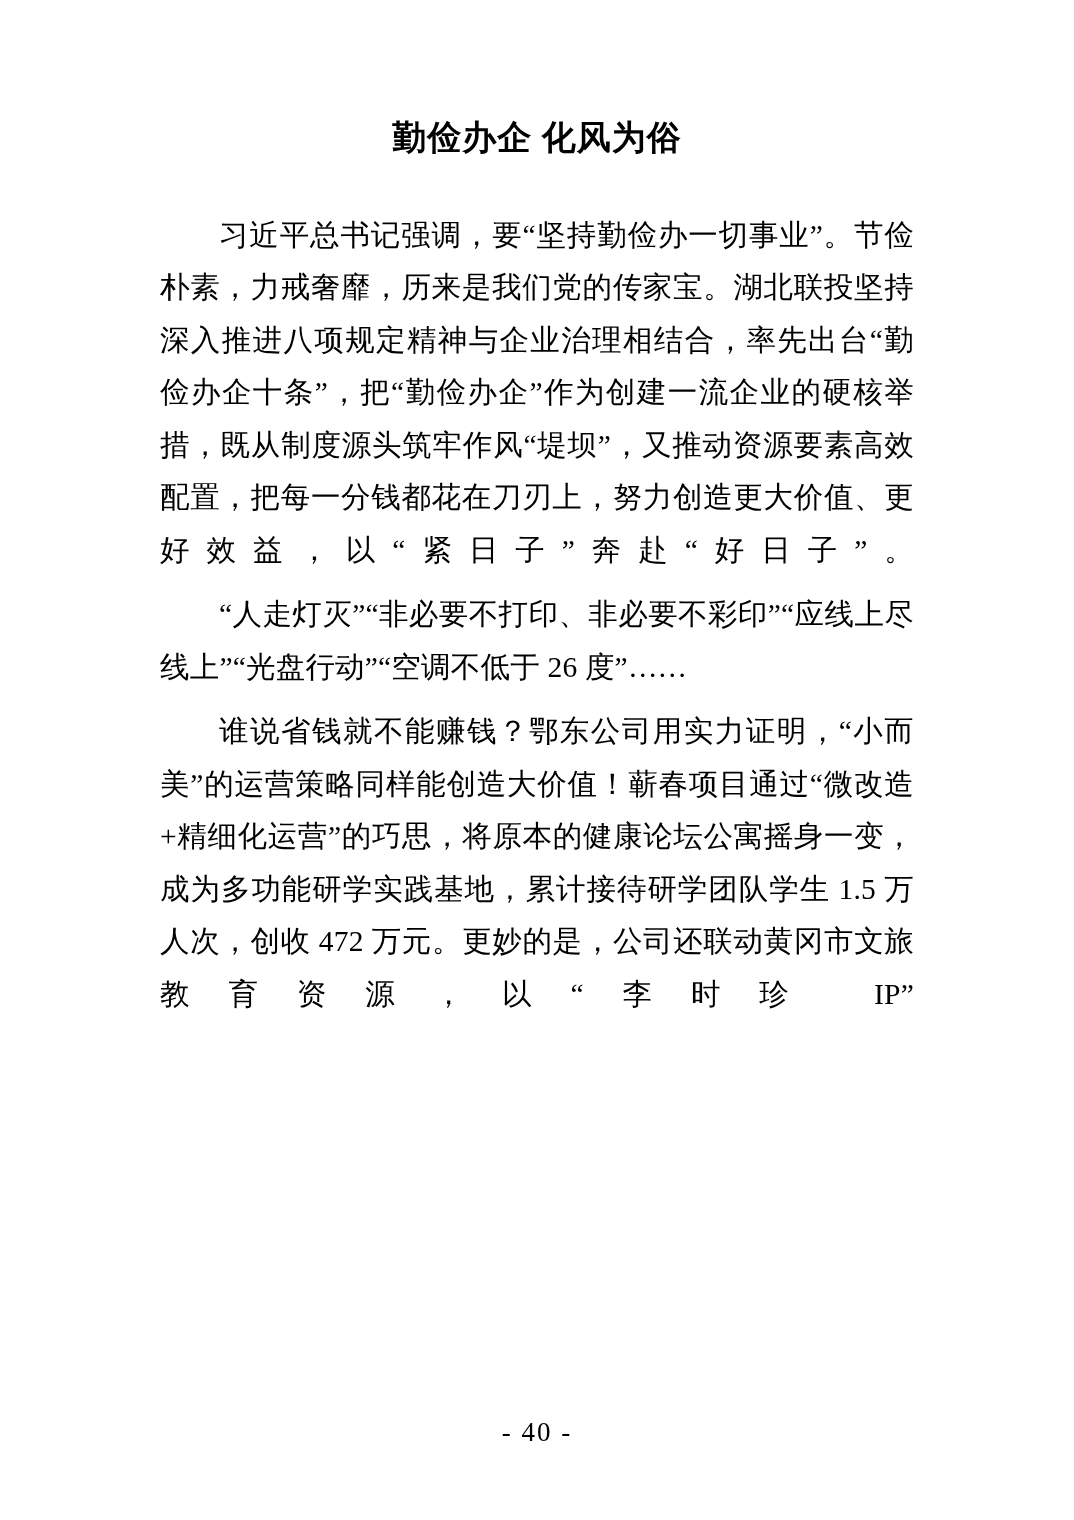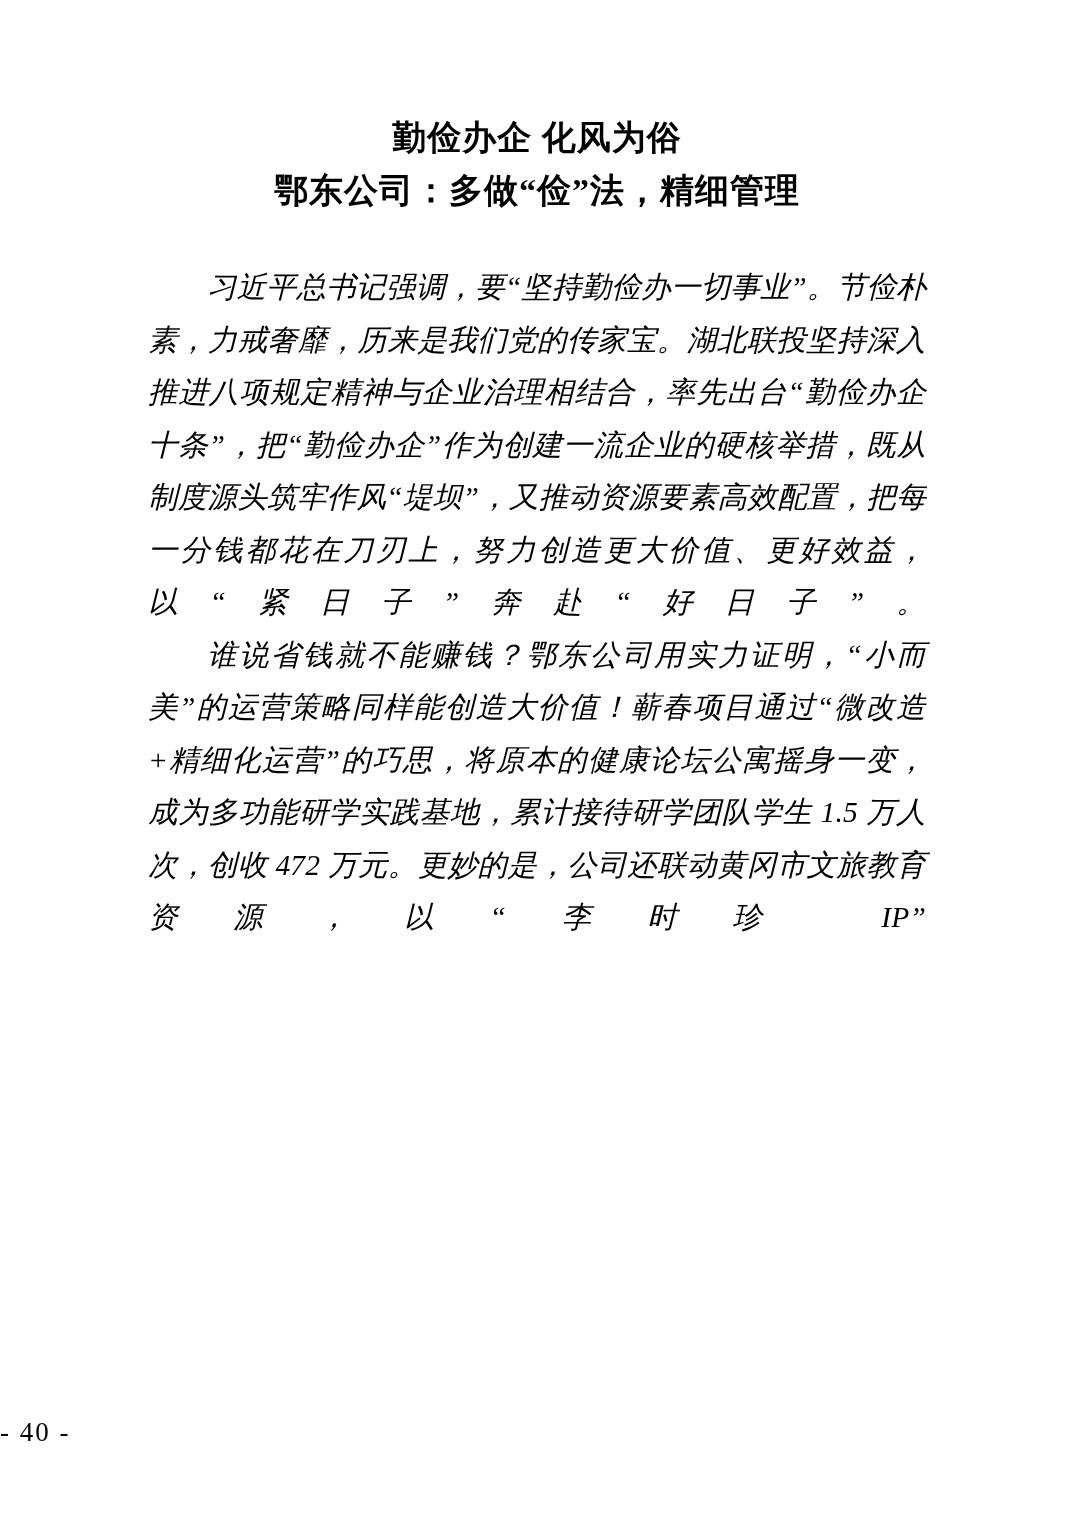--- a/index.html
+++ b/index.html
@@ -32,51 +32,51 @@
     line-height: 1.55;
     letter-spacing: 1px;
   }
   .title-line-1 {
     font-size: 34px;
   }
   .title-line-2 {
     font-size: 34px;
   }
   .body-text p {
-    margin: 0;
+    margin: 12px;
     font-size: 29.5px;
     line-height: 1.78;
     text-align: justify;
     text-align-last: justify;
     text-indent: 2em;
     letter-spacing: 0.2px;
-    font-style: italic;
   }
   .body-text p.last-natural {
     text-align-last: left;
   }
   .page-number {
     position: absolute;
     left: 0;
     right: 0;
     bottom: 72px;
+    text-align: center;
     font-size: 27px;
     letter-spacing: 2px;
   }
 </style>
 </head>
 <body>
 
 <div class="page">
 
   <div class="title-block">
     <div class="title-line title-line-1">勤俭办企 化风为俗</div>
-    <div class="title-line title-line-2">鄂东公司：多做“俭”法，精细管理</div>
   </div>
 
   <div class="body-text">
     <p>习近平总书记强调，要“坚持勤俭办一切事业”。节俭朴素，力戒奢靡，历来是我们党的传家宝。湖北联投坚持深入推进八项规定精神与企业治理相结合，率先出台“勤俭办企十条”，把“勤俭办企”作为创建一流企业的硬核举措，既从制度源头筑牢作风“堤坝”，又推动资源要素高效配置，把每一分钱都花在刀刃上，努力创造更大价值、更好效益，以“紧日子”奔赴“好日子”。</p>
+    <p class="last-natural">“人走灯灭”“非必要不打印、非必要不彩印”“应线上尽线上”“光盘行动”“空调不低于 26 度”……</p>
     <p>谁说省钱就不能赚钱？鄂东公司用实力证明，“小而美”的运营策略同样能创造大价值！蕲春项目通过“微改造+精细化运营”的巧思，将原本的健康论坛公寓摇身一变，成为多功能研学实践基地，累计接待研学团队学生 1.5 万人次，创收 472 万元。更妙的是，公司还联动黄冈市文旅教育资源，以“李时珍 IP”</p>
   </div>
 
   <div class="page-number">- 40 -</div>
 
 </div>
 
 </body></html>

